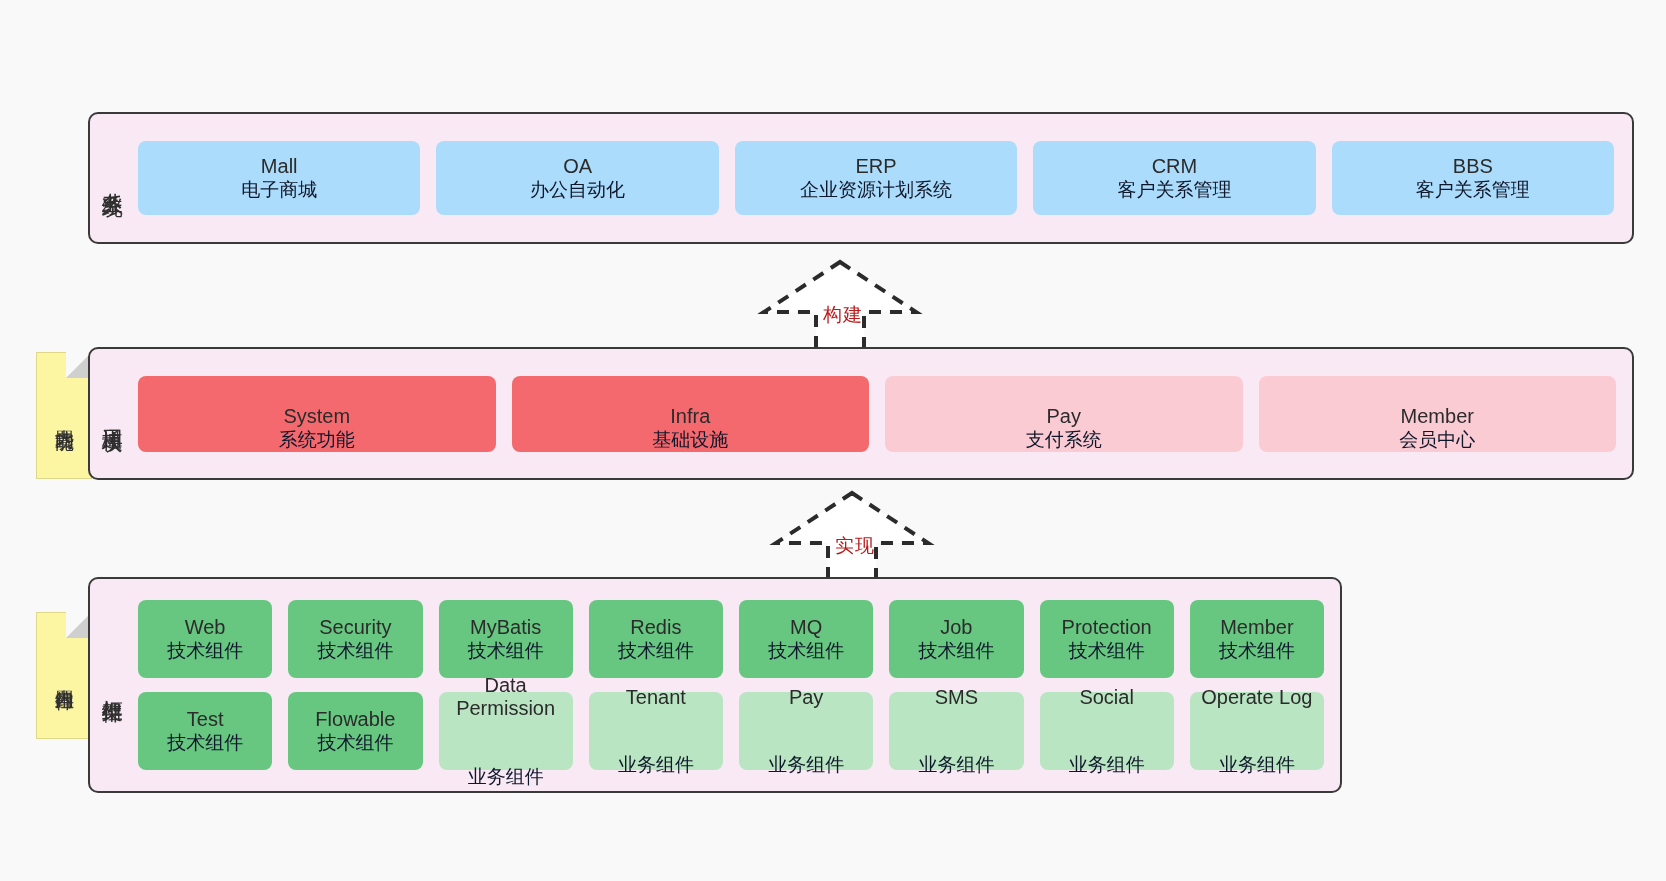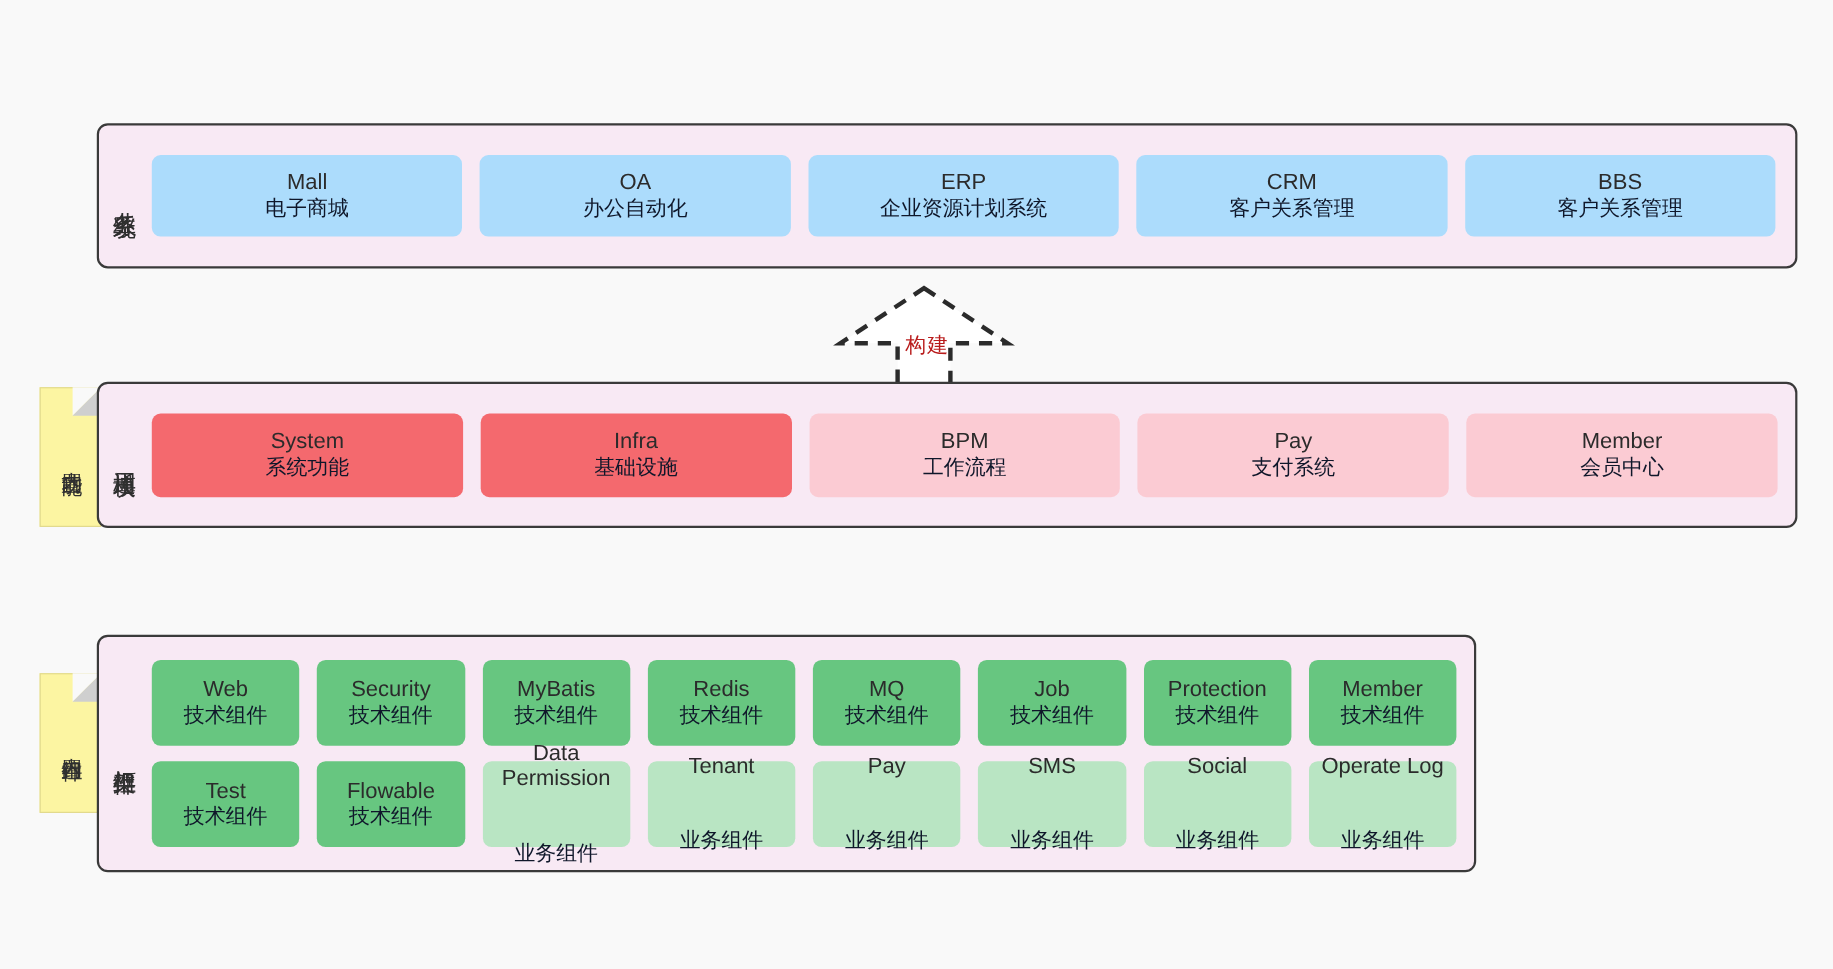--- a/index.html
+++ b/index.html
@@ -101,21 +101,21 @@
   .card.pink       { background: #FBCBD3; }
   .card.green      { background: #67C680; }
   .card.lightgreen { background: #B9E5C3; gap: 44px; }
 
   
   #layer-business  { left: 88px;  top: 112px; width: 1546px; height: 132px; }
   #layer-business  .layer-body { padding-right: 18px; }
   #layer-business  .card { height: 74px; }
 
   #layer-common    { left: 88px;  top: 347px; width: 1546px; height: 133px; }
-  #layer-common    .card { height: 76px; }
+  #layer-common    .card { height: 76px; justify-content: flex-end; }
 
   #layer-framework { left: 88px;  top: 577px; width: 1254px; height: 216px; }
   #layer-framework .card { height: 78px; }
 
   
   .sticky {
     position: absolute;
     width: 56px;
     background: #FCF5A2;
     border: 1px solid #DFD88A;
@@ -227,35 +227,37 @@
       <div class="row">
         <div class="card red">
           <div class="t1">System</div>
           <div class="t2">系统功能</div>
         </div>
         <div class="card red">
           <div class="t1">Infra</div>
           <div class="t2">基础设施</div>
         </div>
         <div class="card pink">
-          <div class="t1">BPM</div>
-          <div class="t2">工作流程</div>
-        </div>
-        <div class="card pink">
           <div class="t1">Pay</div>
           <div class="t2">支付系统</div>
         </div>
         <div class="card pink">
           <div class="t1">Member</div>
           <div class="t2">会员中心</div>
         </div>
       </div>
     </div>
   </div>
 
+  <div class="block-arrow" id="arrow-impl">
+    <svg width="160" height="92" viewBox="0 0 160 92" aria-hidden="true">
+      <path d="M80 4 L156 54 L104 54 L104 92 L56 92 L56 54 L4 54 Z" fill="#FFFFFF" stroke="#2B2B2B" stroke-width="4" stroke-dasharray="12 9" stroke-linejoin="miter"></path>
+    </svg>
+    <div class="arrow-label">实现</div>
+  </div>
 
   <div class="sticky" id="sticky-framework">
     <span class="fold-mask"></span>
     <span>内置组件</span>
   </div>
   <div class="layer" id="layer-framework">
     <div class="layer-label">框架组件</div>
     <div class="layer-body">
 
       <div class="row">

